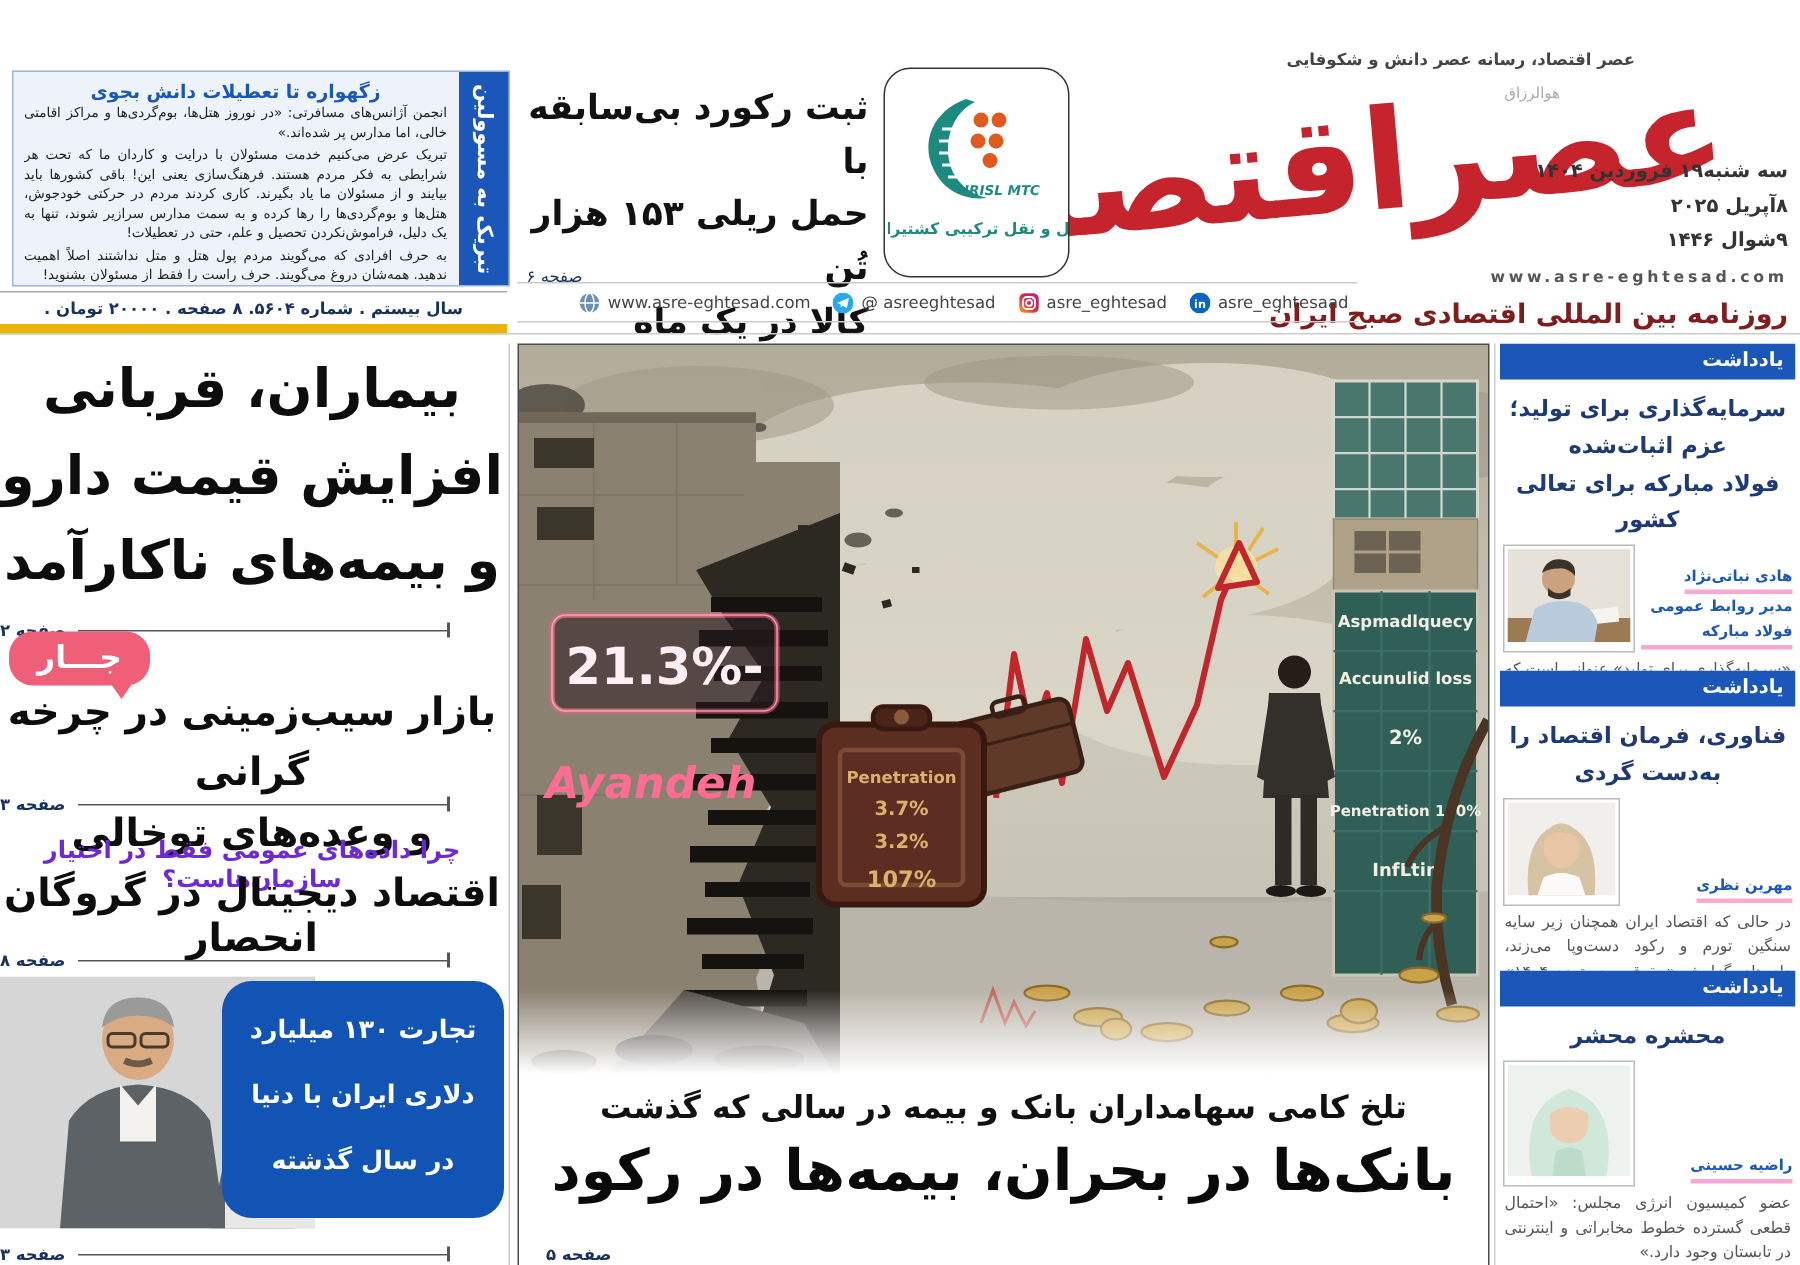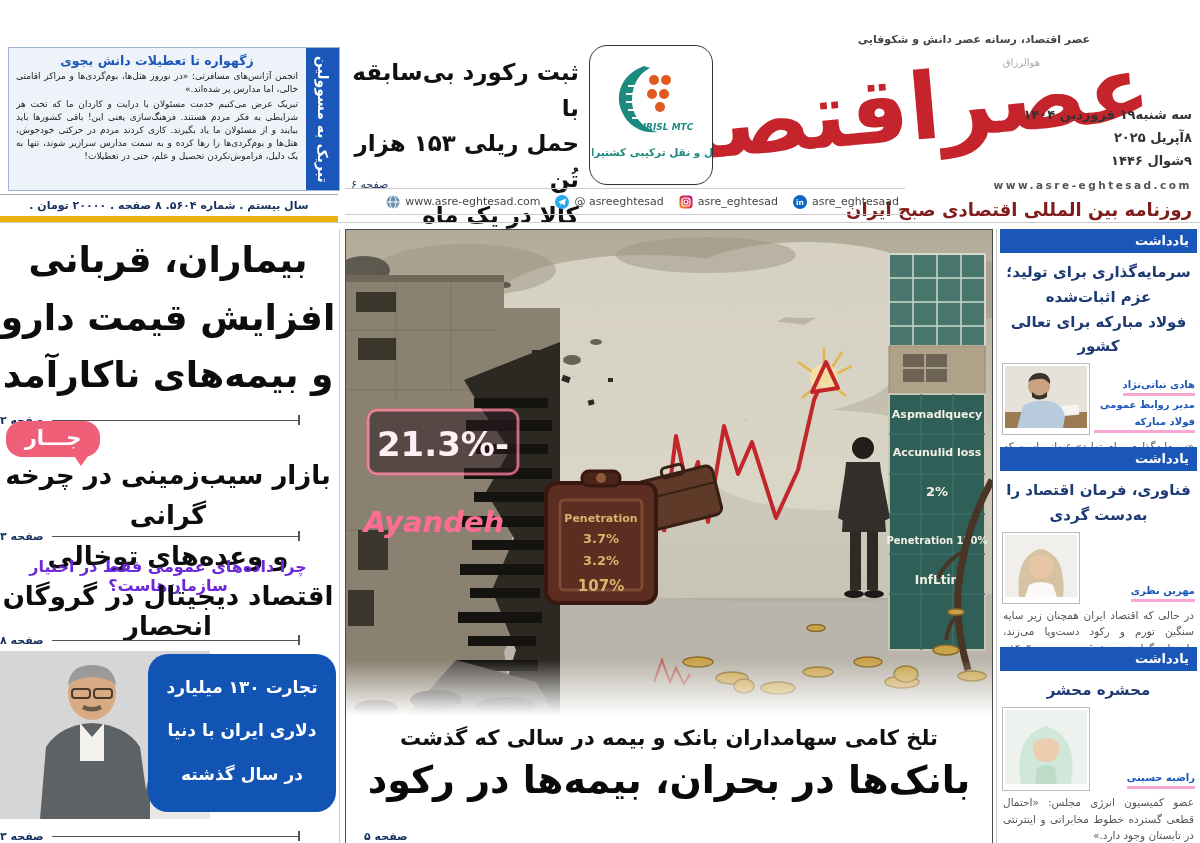--- a/index.html
+++ b/index.html
@@ -128,20 +128,21 @@
       </svg>
     </div>
   </div>
 
   <div class="satire">
     <div class="satire-banner">تبریک به مسوولین</div>
     <div class="satire-content">
       <div class="satire-title">زگهواره تا تعطیلات دانش بجوی</div>
       <p class="satire-p">انجمن آژانس‌های مسافرتی: «در نوروز هتل‌ها، بوم‌گردی‌ها و مراکز اقامتی خالی، اما مدارس پر شده‌اند.»</p>
       <p class="satire-p">تبریک عرض می‌کنیم خدمت مسئولان با درایت و کاردان ما که تحت هر شرایطی به فکر مردم هستند. فرهنگ‌سازی یعنی این! باقی کشورها باید بیایند و از مسئولان ما یاد بگیرند. کاری کردند مردم در حرکتی خودجوش، هتل‌ها و بوم‌گردی‌ها را رها کرده و به سمت مدارس سرازیر شوند، تنها به یک دلیل، فراموش‌نکردن تحصیل و علم، حتی در تعطیلات!</p>
+      <p class="satire-p">به حرف افرادی که می‌گویند مردم پول هتل و متل نداشتند اصلاً اهمیت ندهید. همه‌شان دروغ می‌گویند. حرف راست را فقط از مسئولان بشنوید!</p>
 
     </div>
   </div>
 
   <div class="issue-bar">سال بیستم . شماره ۵۶۰۴. ۸ صفحه . ۲۰۰۰۰ تومان .</div>
   <div class="social">
     <span class="soc-item">
       <svg width="14" height="14" viewBox="0 0 14 14">
         <circle cx="7" cy="7" r="6.5" fill="#6d8fae"></circle>
         <ellipse cx="7" cy="7" rx="3" ry="6.5" fill="none" stroke="#fff" stroke-width="1"></ellipse>

